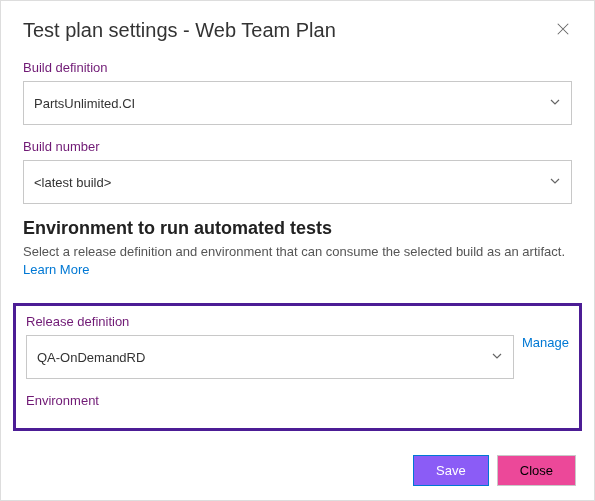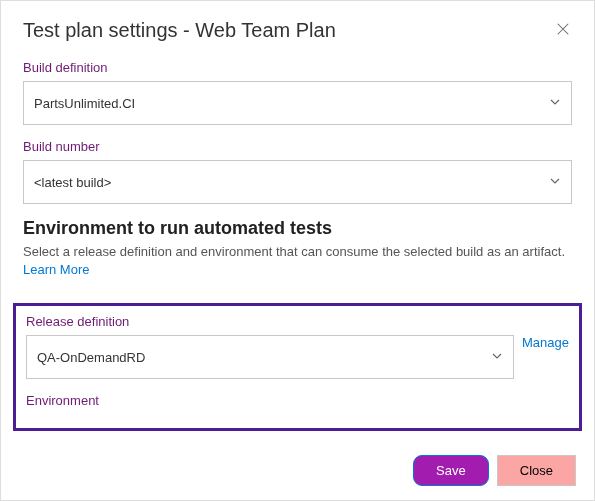--- a/index.html
+++ b/index.html
@@ -98,29 +98,28 @@
       position: absolute;
       bottom: 14px;
       right: 18px;
       display: flex;
       gap: 8px;
     }
     .btn {
       padding: 7px 22px;
       font-size: 13px;
       border: 1px solid #c8c8c8;
-      background: #fca5a5;
+      background: #ec4899;
       cursor: pointer;
       font-family: inherit;
     }
     .btn-primary {
-      background: #a21caf;
+      background: #8b5cf6;
       border-color: #0078d4;
       color: #fff;
-      border-radius: 9px;
     }
   </style>
 </head>
 <body>
 
 <div class="dialog">
   <div class="dialog-header">
     <div class="dialog-title">Test plan settings - Web Team Plan</div>
     <div class="close-icon">
       <svg viewBox="0 0 16 16" width="14" height="14">

